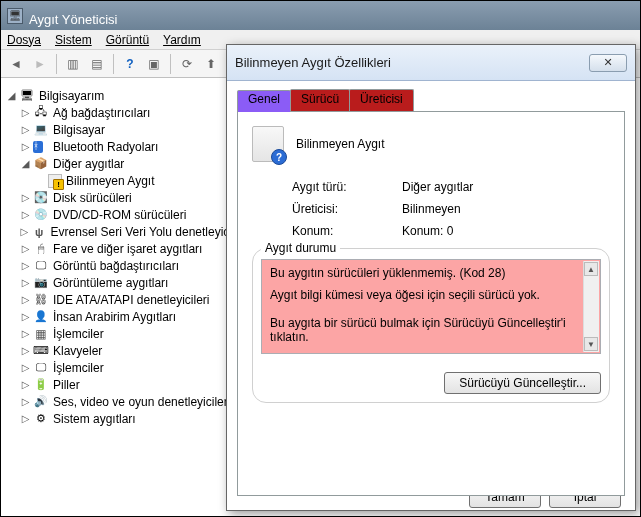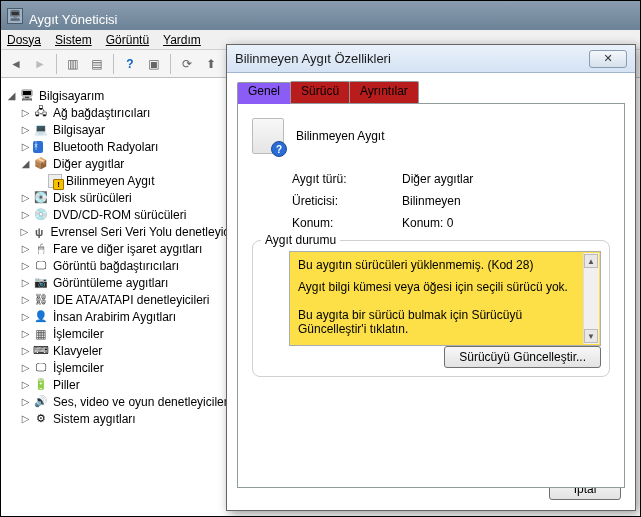--- a/index.html
+++ b/index.html
@@ -22,47 +22,47 @@
   .tree { position:absolute; left:1px; top: 78px; bottom:1px; width: 250px; padding: 8px 4px; overflow: hidden; background:#fff; }
   .tree-item { display:flex; align-items:center; height:17px; white-space:nowrap; }
   .expander { width:11px; text-align:center; color:#595959; font-size:10px; cursor:default; margin-right:2px;}
   .spacer { display:inline-block; }
   .nicon { width:16px; height:16px; margin-right:4px; display:inline-flex; align-items:center; justify-content:center; font-size:11px; }
   .nlabel { }
   .root .nlabel { }
 
   
   .dialog { position:absolute; left:225px; top:43px; width:410px; height:467px; background:#fff; border:1px solid #666; box-shadow: 3px 3px 10px rgba(0,0,0,.4); }
-  .dlg-title { height:28px; background: linear-gradient(#eaf1fa,#d5e3f4); border-bottom:1px solid #a0b4d0; display:flex; align-items:center; padding:0 8px; justify-content:space-between;}
+  .dlg-title { height:36px; background: linear-gradient(#eaf1fa,#d5e3f4); border-bottom:1px solid #a0b4d0; display:flex; align-items:center; padding:0 8px; justify-content:space-between;}
   .dlg-title span { font-size:13px; color:#1a1a1a; }
   .dlg-close { width:38px; height:18px; border:1px solid #8a9db0; border-radius:3px; background:linear-gradient(#f4f8fc,#d5e0ec); display:flex; align-items:center; justify-content:center; font-size:11px; color:#333;}
   .dlg-body { padding: 8px 10px 10px 10px; height: calc(100% - 28px); position:relative; }
 
   .tabs { display:flex; height:22px; position:relative; z-index:2;}
   .tab { border:1px solid #919b9c; border-bottom:none; padding:2px 10px 0 10px; background:#b91c1c; margin-right:-1px; border-radius:2px 2px 0 0; cursor:default;}
   .tab.active { background:#8b5cf6; padding-top:1px; position:relative; top:1px; z-index:3;}
   .tab-panel { border:1px solid #919b9c; height: 385px; background:#fff; padding:14px 14px; position:relative; z-index:1;}
 
   .dev-top { display:flex; align-items:center; gap:12px; margin-bottom: 18px;}
   .dev-icon { width:32px; height:36px; border:1px solid #bbb; background:linear-gradient(#f8f8f8,#e5e5e5); position:relative; border-radius:2px;}
   .dev-icon::after { content:"?"; position:absolute; right:-4px; bottom:-4px; width:14px; height:14px; border-radius:50%; background:#2b6cd4; color:#fff; font-size:10px; font-weight:bold; display:flex; align-items:center; justify-content:center; border:1px solid #1a4a99;}
 
   .info-row { display:flex; margin: 4px 0 8px 40px; }
   .info-label { width: 110px; }
   .info-value { }
 
-  .group { border:1px solid #d0d0d0; border-radius:8px; padding: 10px 8px 8px 8px; margin-top: 10px; position:relative;}
+  .group { border:1px solid #d0d0d0; border-radius:14px; padding: 10px 8px 8px 8px; margin-top: 10px; position:relative;}
   .group-label { position:absolute; top:-8px; left:8px; background:#fff; padding:0 4px; }
-  .status-box { border:1px solid #abadb3; height: 95px; padding:6px 8px; font-size:11.5px; overflow:auto; background:#fde047; position:relative;margin-left:28px;}
+  .status-box { border:1px solid #abadb3; height: 95px; padding:6px 8px; font-size:11.5px; overflow:auto; background:#fca5a5; position:relative;}
   .status-box .sb-scroll { position:absolute; right:1px; top:1px; bottom:1px; width:16px; background:#f0f0f0; border-left:1px solid #ddd;}
   .status-box .sb-up, .status-box .sb-dn { position:absolute; right:2px; width:14px; height:14px; background:#e8e8e8; border:1px solid #bbb; display:flex; align-items:center; justify-content:center; font-size:8px; color:#555;}
   .status-box .sb-up { top:2px;} .status-box .sb-dn { bottom:2px;}
 
   .btn { background: linear-gradient(#f7f7f7,#e3e3e3); border:1px solid #707070; border-radius:3px; padding: 3px 14px; cursor:default; }
-  .update-row { display:flex; justify-content:flex-end; margin-top:0;}
+  .update-row { display:flex; justify-content:flex-end; margin-top:18px;}
   .dlg-buttons { position:absolute; right:14px; bottom:10px; display:flex; gap:8px;}
   .dlg-buttons .btn { min-width:72px; text-align:center; }
 
   
   .i-computer::before{content:"🖥";font-size:11px;}
   .i-net::before{content:"🖧";font-size:11px;}
   .i-pc::before{content:"💻";font-size:11px;}
   .i-bt::before{content:"";display:inline-block;width:12px;height:12px;background:#2a6ed6;border-radius:2px;position:relative;}
   .i-bt::after{content:"ᚼ";color:#fff;font-size:10px;position:relative;left:-10px;top:-1px;}
   .i-other::before{content:"📦";font-size:11px;}
@@ -239,21 +239,21 @@
 
   <div class="dialog">
     <div class="dlg-title">
       <span>Bilinmeyen Aygıt Özellikleri</span>
       <div class="dlg-close">✕</div>
     </div>
     <div class="dlg-body">
       <div class="tabs">
         <div class="tab active">Genel</div>
         <div class="tab">Sürücü</div>
-        <div class="tab">Ayrıntılar</div>
+        <div class="tab">Üreticisi</div>
       </div>
       <div class="tab-panel">
 
         <div class="dev-top">
           <div class="dev-icon"></div>
           <div>Bilinmeyen Aygıt</div>
         </div>
 
         <div class="info-row">
           <div class="info-label">Aygıt türü:</div>
@@ -281,18 +281,19 @@
             <div class="sb-dn">▼</div>
           </div>
           <div class="update-row">
             <button class="btn">Sürücüyü Güncelleştir...</button>
           </div>
         </div>
 
       </div>
 
       <div class="dlg-buttons">
+        <button class="btn">Tamam</button>
         <button class="btn">İptal</button>
       </div>
     </div>
   </div>
 
 </div>
 
 </body></html>

